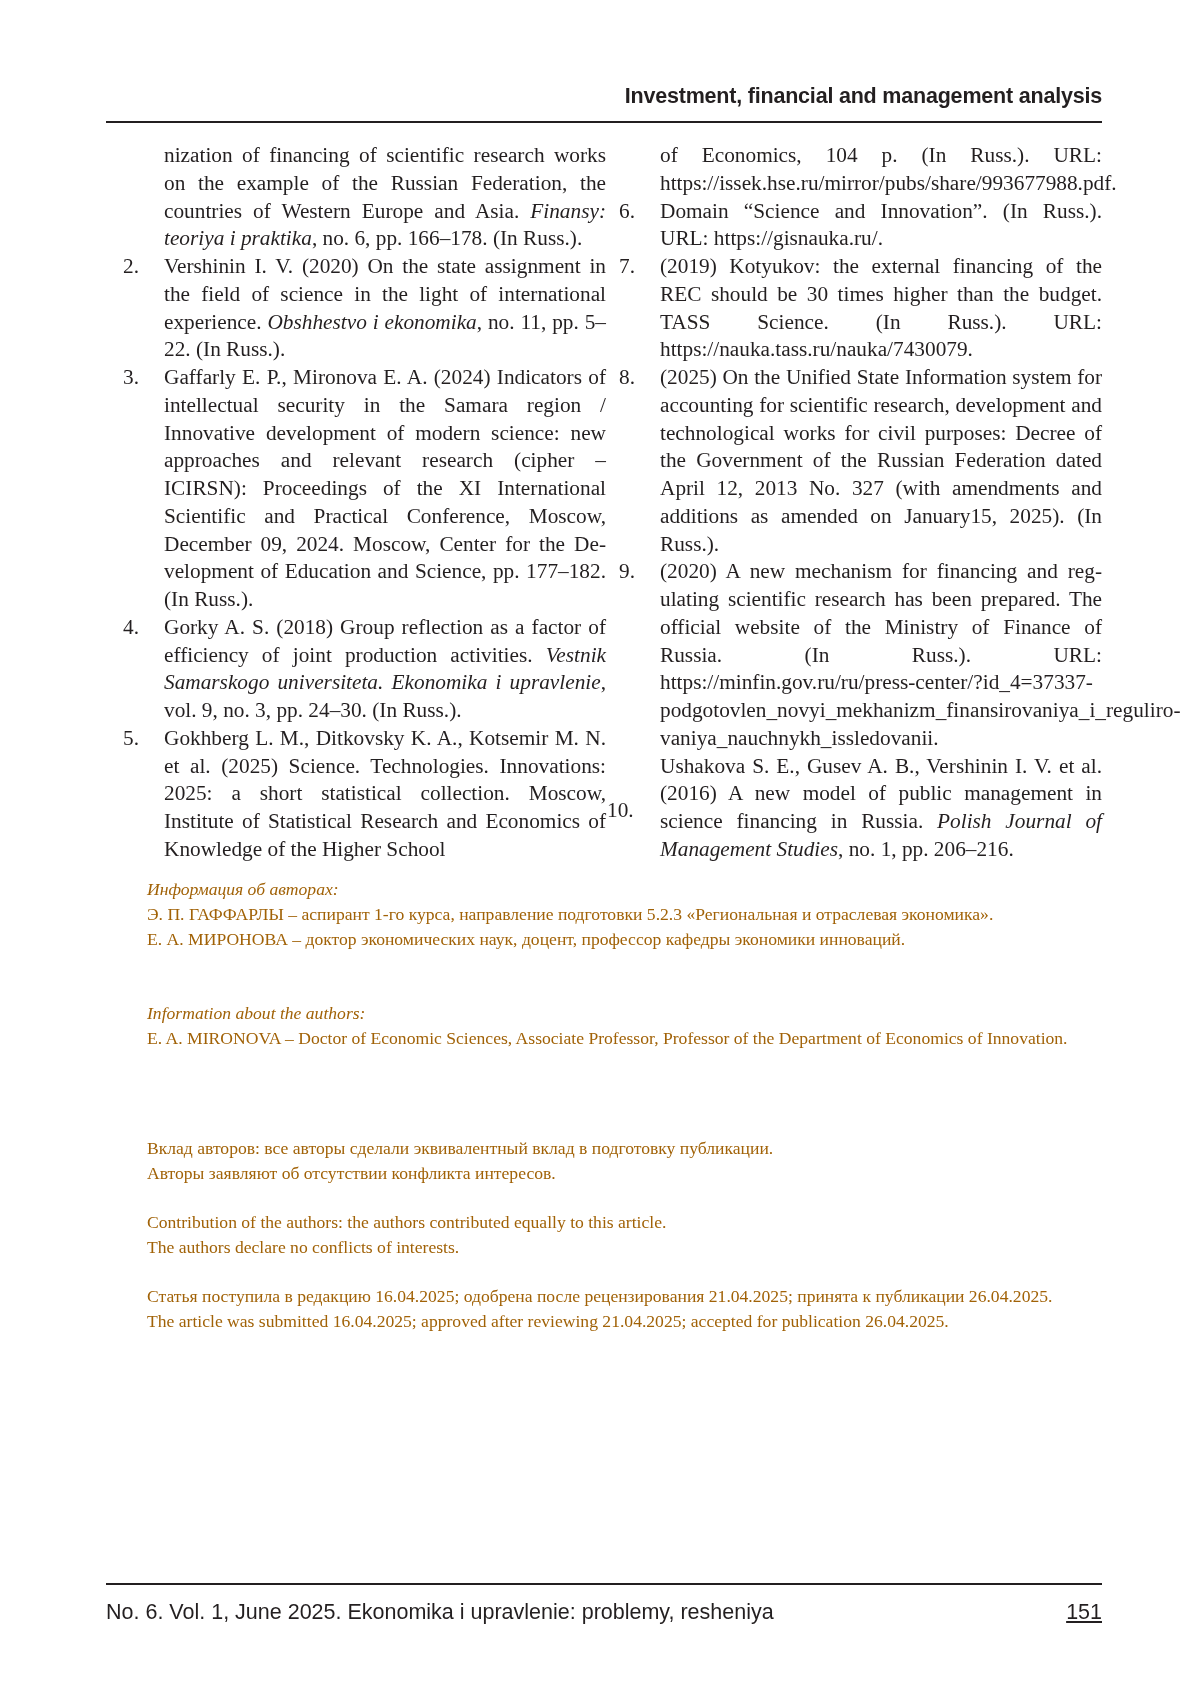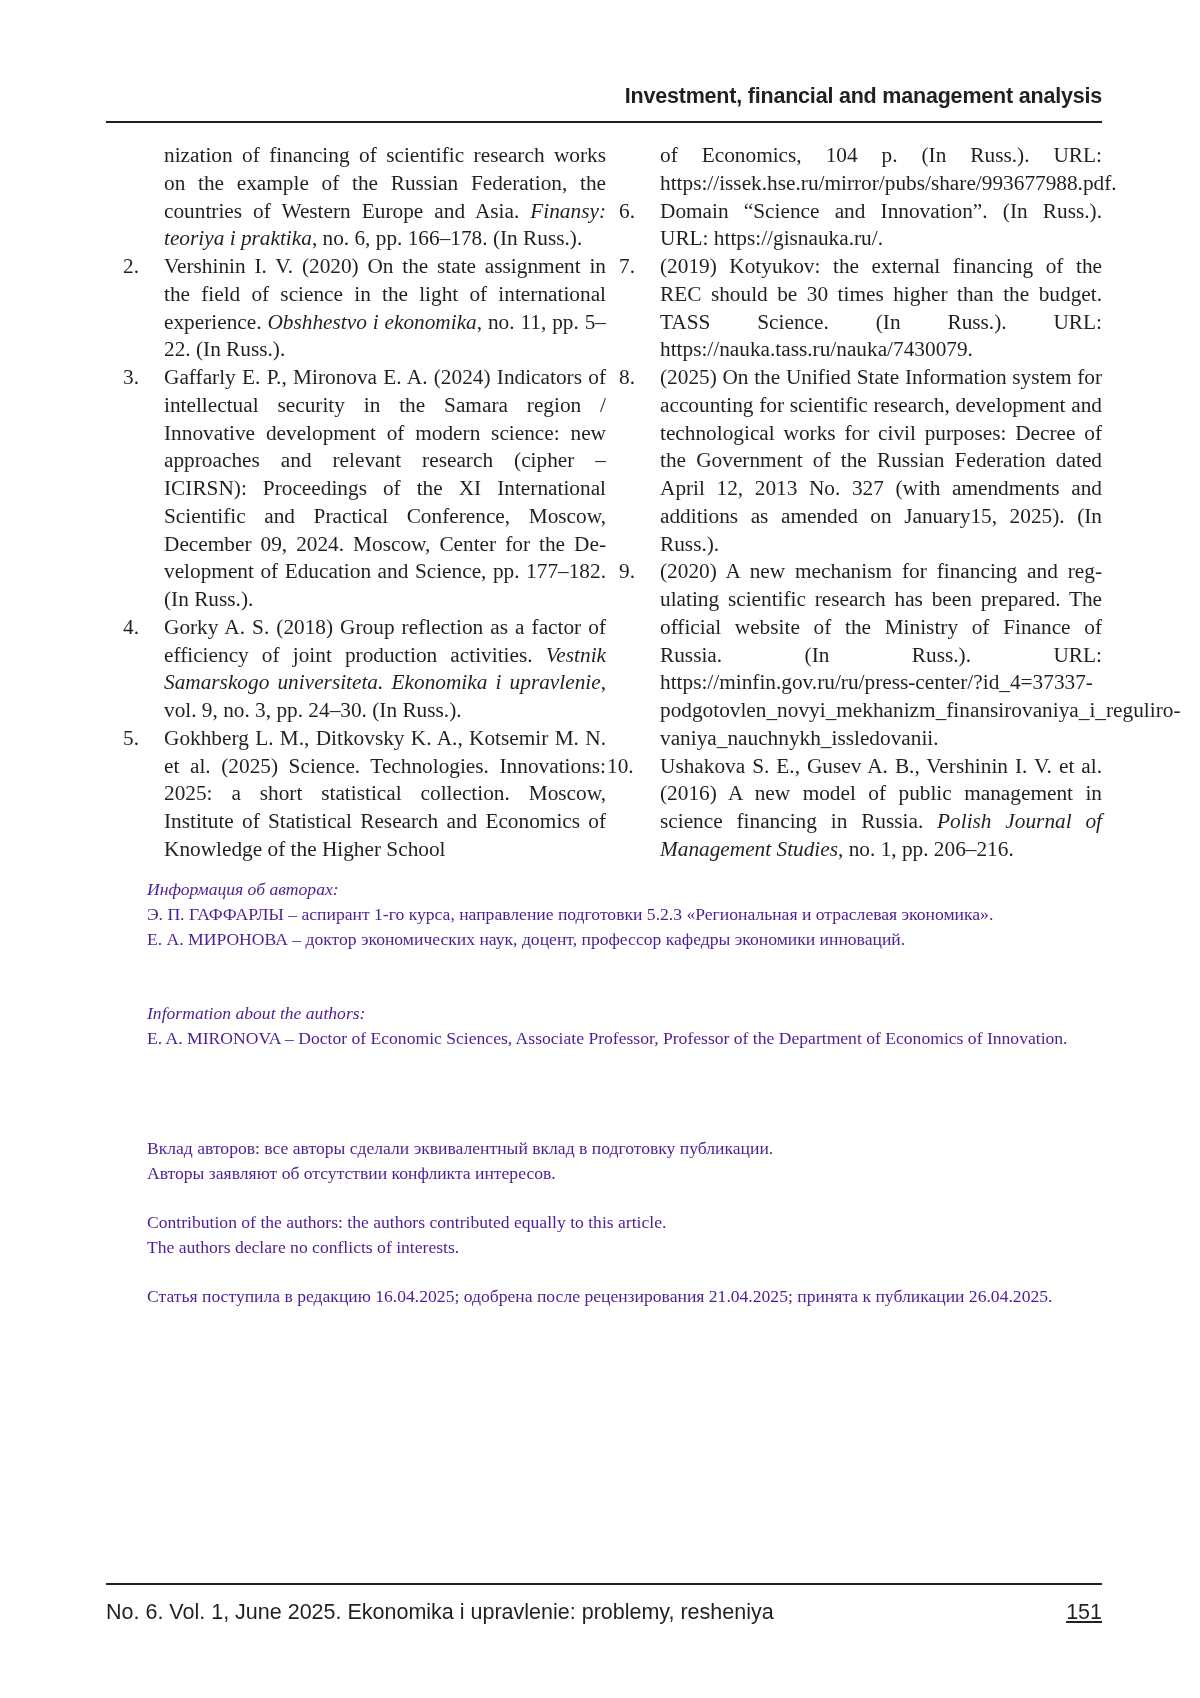--- a/index.html
+++ b/index.html
@@ -13,25 +13,25 @@
   }
   .head-rule { position: absolute; left: 106px; top: 121px; width: 996px; height: 2px; background: #231f20; }
 
   .col { position: absolute; top: 142px; width: 483px;
     font-family: "Liberation Serif", serif; font-size: 21.3px; line-height: 27.75px; }
   .col-left { left: 123px; }
   .col-right { left: 619px; }
   .ref { position: relative; padding-left: 41px; text-align: justify; hyphens: manual; }
   .ref .num { position: absolute; left: 0; top: 0; }
   .col-right .ref .num { left: 0; }
-  .col-right .ref.two-digit .num { left: -12px; }
+  .col-right .ref.two-digit .num { left: -12px; margin-top: 44px; }
   .ref i { font-style: italic; }
 
   .info { position: absolute; left: 147px; width: 955px;
-    font-family: "Liberation Serif", serif; font-size: 17.6px; line-height: 24.8px; color: #4c1d95; }
+    font-family: "Liberation Serif", serif; font-size: 17.6px; line-height: 24.8px; color: #a16207; }
   .info p { margin: 0; }
   .info .it { font-style: italic; }
 
   .foot-rule { position: absolute; left: 106px; top: 1583px; width: 996px; height: 1.5px; background: #231f20; }
   .footer { position: absolute; left: 106px; top: 1600px; width: 996px;
     font-family: "Liberation Sans", sans-serif; font-size: 21.5px; color: #231f20; }
   .footer .journal { position: absolute; left: 0; top: 0; }
   .footer .page-num { position: absolute; right: 0; top: 0; text-decoration: underline; }
 </style>
 </head>
@@ -74,20 +74,21 @@
     <p>Авторы заявляют об отсутствии конфликта интересов.</p>
   </div>
 
   <div class="info" style="top:1210px;">
     <p>Contribution of the authors: the authors contributed equally to this article.</p>
     <p>The authors declare no conflicts of interests.</p>
   </div>
 
   <div class="info" style="top:1284px;">
     <p>Статья поступила в редакцию 16.04.2025; одобрена после рецензирования 21.04.2025; принята к публикации 26.04.2025.</p>
+    <p>The article was submitted 16.04.2025; approved after reviewing 21.04.2025; accepted for publication 26.04.2025.</p>
   </div>
 
   <div class="foot-rule"></div>
   <div class="footer">
     <span class="journal">No. 6. Vol. 1, June 2025. Ekonomika i upravlenie: problemy, resheniya</span>
     <span class="page-num">151</span>
   </div>
 </div>
 
 </body></html>

